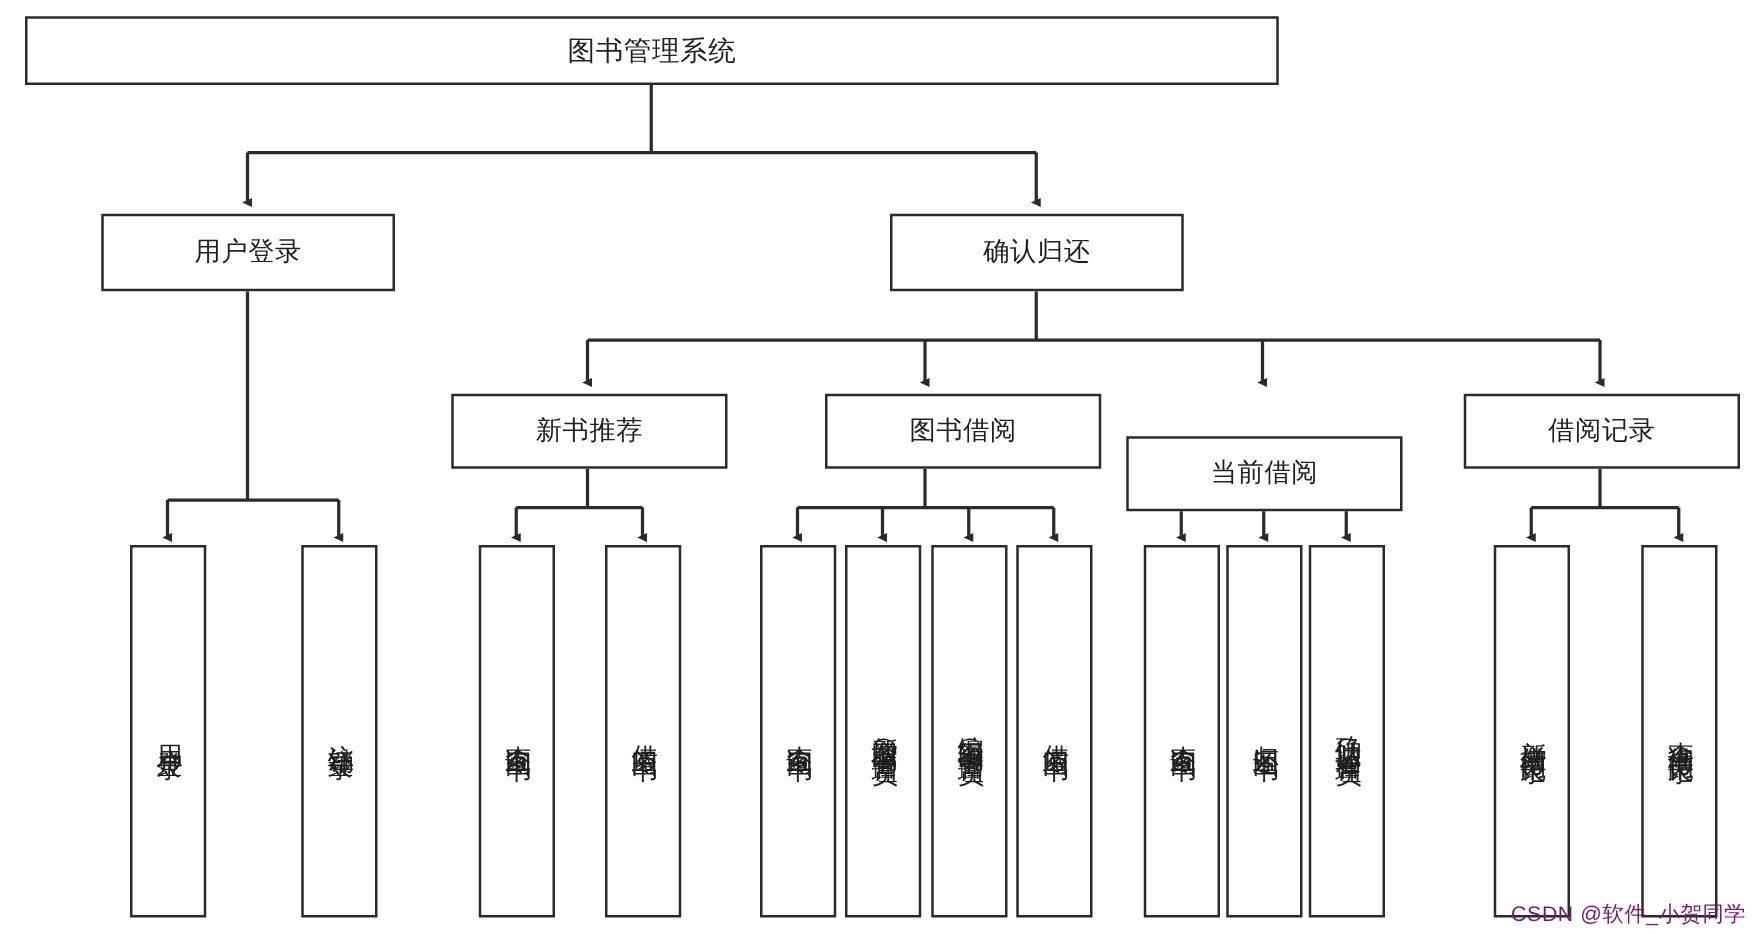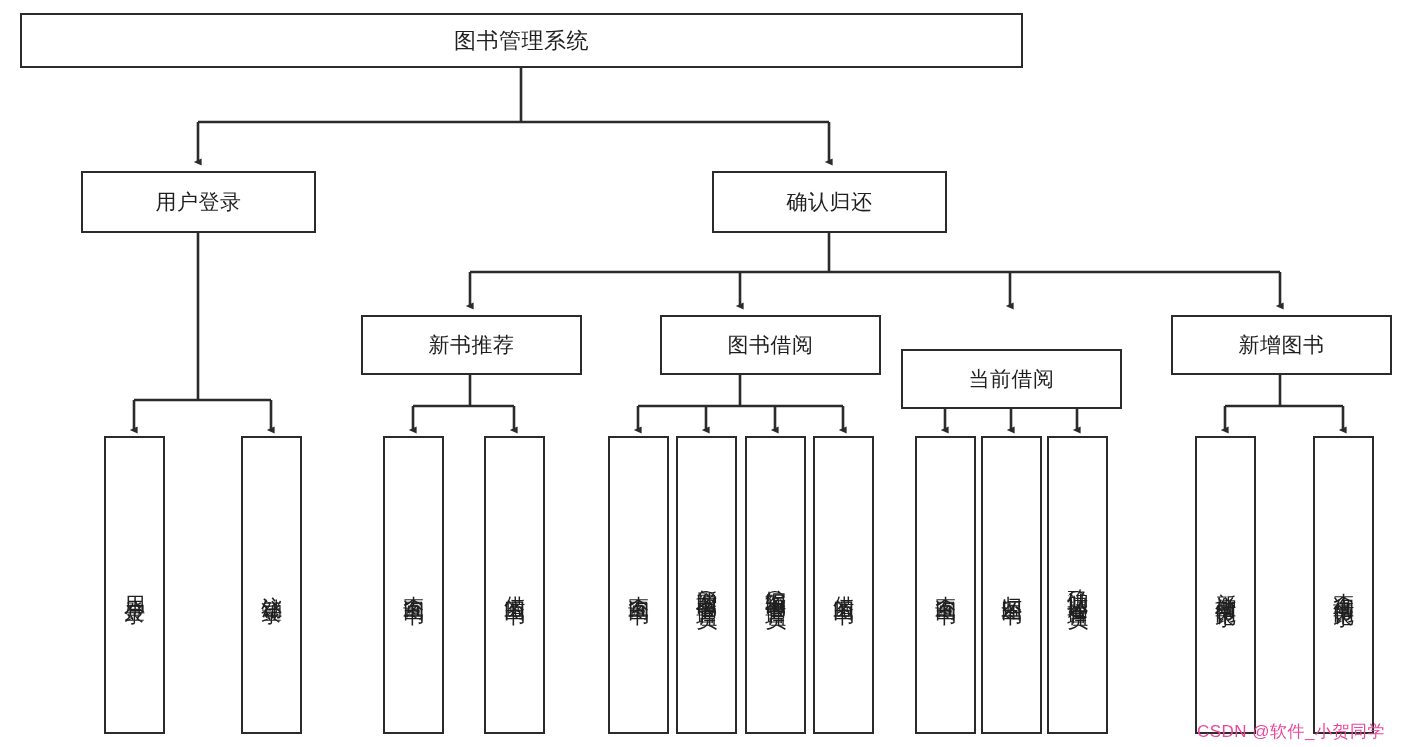--- a/index.html
+++ b/index.html
@@ -51,24 +51,24 @@
     writing-mode:vertical-rl;
     text-orientation:upright;
     font-size:21px;
     line-height:1.35;
     letter-spacing:3px;
     color:#1f1f1f;
     white-space:nowrap;
   }
   .watermark{
     position:absolute;
-    right:20px;
+    right:8px;
     bottom:4px;
     font-size:17px;
-    color:#ec4899;
+    color:#701a75;
     letter-spacing:0.5px;
     white-space:nowrap;
   }
 </style>
 </head>
 <body>
 
 <div id="canvas">
 
   <svg id="edges" viewBox="0 0 1405 747">
@@ -135,21 +135,21 @@
   <div class="node" style="left:361px; top:315px; width:221px; height:60px;">
     <span class="label">新书推荐</span>
   </div>
   <div class="node" style="left:660px; top:315px; width:221px; height:60px;">
     <span class="label">图书借阅</span>
   </div>
   <div class="node" style="left:901px; top:315px; width:221px; height:60px;margin-top:34px;">
     <span class="label">当前借阅</span>
   </div>
   <div class="node" style="left:1171px; top:315px; width:221px; height:60px;">
-    <span class="label">新增图书</span>
+    <span class="label">借阅记录</span>
   </div>
 
   <div class="leaf" style="left:104px; top:436px; width:61px; height:298px;">
     <span class="vlabel">用户登录</span>
   </div>
   <div class="leaf" style="left:241px; top:436px; width:61px; height:298px;">
     <span class="vlabel">注销登录</span>
   </div>
 
   <div class="leaf" style="left:383px; top:436px; width:61px; height:298px;">

